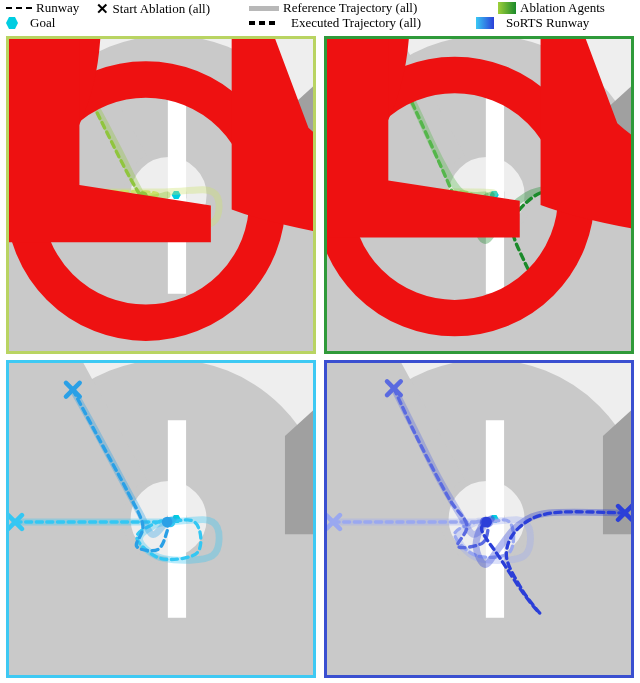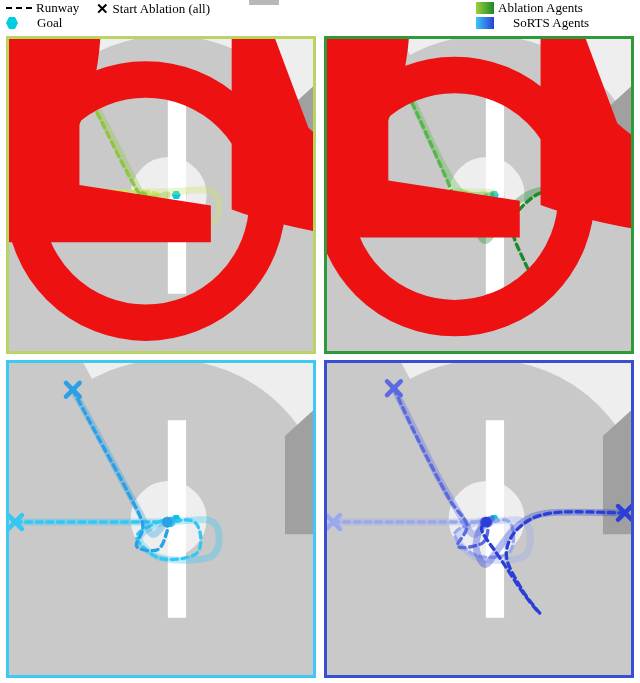--- a/index.html
+++ b/index.html
@@ -1,20 +1,20 @@
 <!DOCTYPE html>
 <html><head>
 <meta charset="utf-8">
 <style>
   html,body{margin:0;padding:0;background:#fff;font-family:"Times New Roman",serif;}
   #wrap{width:640px;height:683px;position:relative;padding-left:36px;}
   
   #legend{position:absolute;left:6px;top:0;width:628px;height:30px;font-size:13px;}
   .lg{position:absolute;top:0;display:flex;align-items:center;gap:4px;white-space:nowrap;}
-  .lg2{position:absolute;top:15px;display:flex;align-items:center;gap:19px;white-space:nowrap;}
+  .lg2{position:absolute;top:15px;display:flex;align-items:center;gap:12px;white-space:nowrap;}
   .runway-swatch{width:26px;height:0;border-top:2px dashed #000;}
   .goalmark{width:12px;height:12px;background:#00cde1;display:inline-block;clip-path:polygon(25% 0,75% 0,100% 50%,75% 100%,25% 100%,0 50%);}
   .xmark{font-size:15px;font-weight:900;}
   .dotmark{width:12px;height:12px;border-radius:50%;background:#000;display:inline-block;}
   .ref-line{width:30px;height:5px;background:#b8b8b8;display:inline-block;}
   .ex-line{width:30px;height:4px;display:inline-block;background:repeating-linear-gradient(to right,#000 0,#000 6px,transparent 6px,transparent 10px);}
   .swA{width:18px;height:12px;display:inline-block;background:linear-gradient(to right,#9ecf3a,#1a8a2a);}
   .swB{width:18px;height:12px;display:inline-block;background:linear-gradient(to right,#39c8f4,#2b3fd8);}
   
   .panel{position:absolute;width:310px;height:318px;border:3px solid;box-sizing:border-box;background:#eeeeee;}
@@ -42,28 +42,33 @@
   <div class="lg2" style="left:0px">
         <span class="goalmark"></span>
         <span>Goal</span>
       </div>
   <div class="lg" style="left:90px">
         <span class="xmark">✕</span>
         <span>Start Ablation (all)</span>
       </div>
   <div class="lg" style="left:243px">
         <span class="ref-line"></span>
+        <span>Reference Trajectory (all)</span>
       </div>
-  <div class="lg" style="left:470px">
+  <div class="lg2" style="left:243px">
+        <span class="ex-line"></span>
+        <span>Executed Trajectory (all)</span>
+      </div>
+  <div class="lg" style="left:492px">
         <span class="swA"></span>
         <span>Ablation Agents</span>
       </div>
   <div class="lg2" style="left:470px">
         <span class="swB"></span>
-        <span>SoRTS Agents</span>
+        <span>SoRTS Runway</span>
       </div>
 </div>
 
 <div class="panel tl"><svg viewBox="-1 -1 2 2">
         <g class="rings">
           <circle cx="0.05" cy="0" r="0.4"></circle>
           <circle cx="0.05" cy="0" r="0.95"></circle>
         </g>
         <text x="0.42" y="0.1" class="ringlbl" font-size="0.06">2 NM</text>
         <text x="0.78" y="0.45" class="ringlbl" font-size="0.06">5 NM</text>

